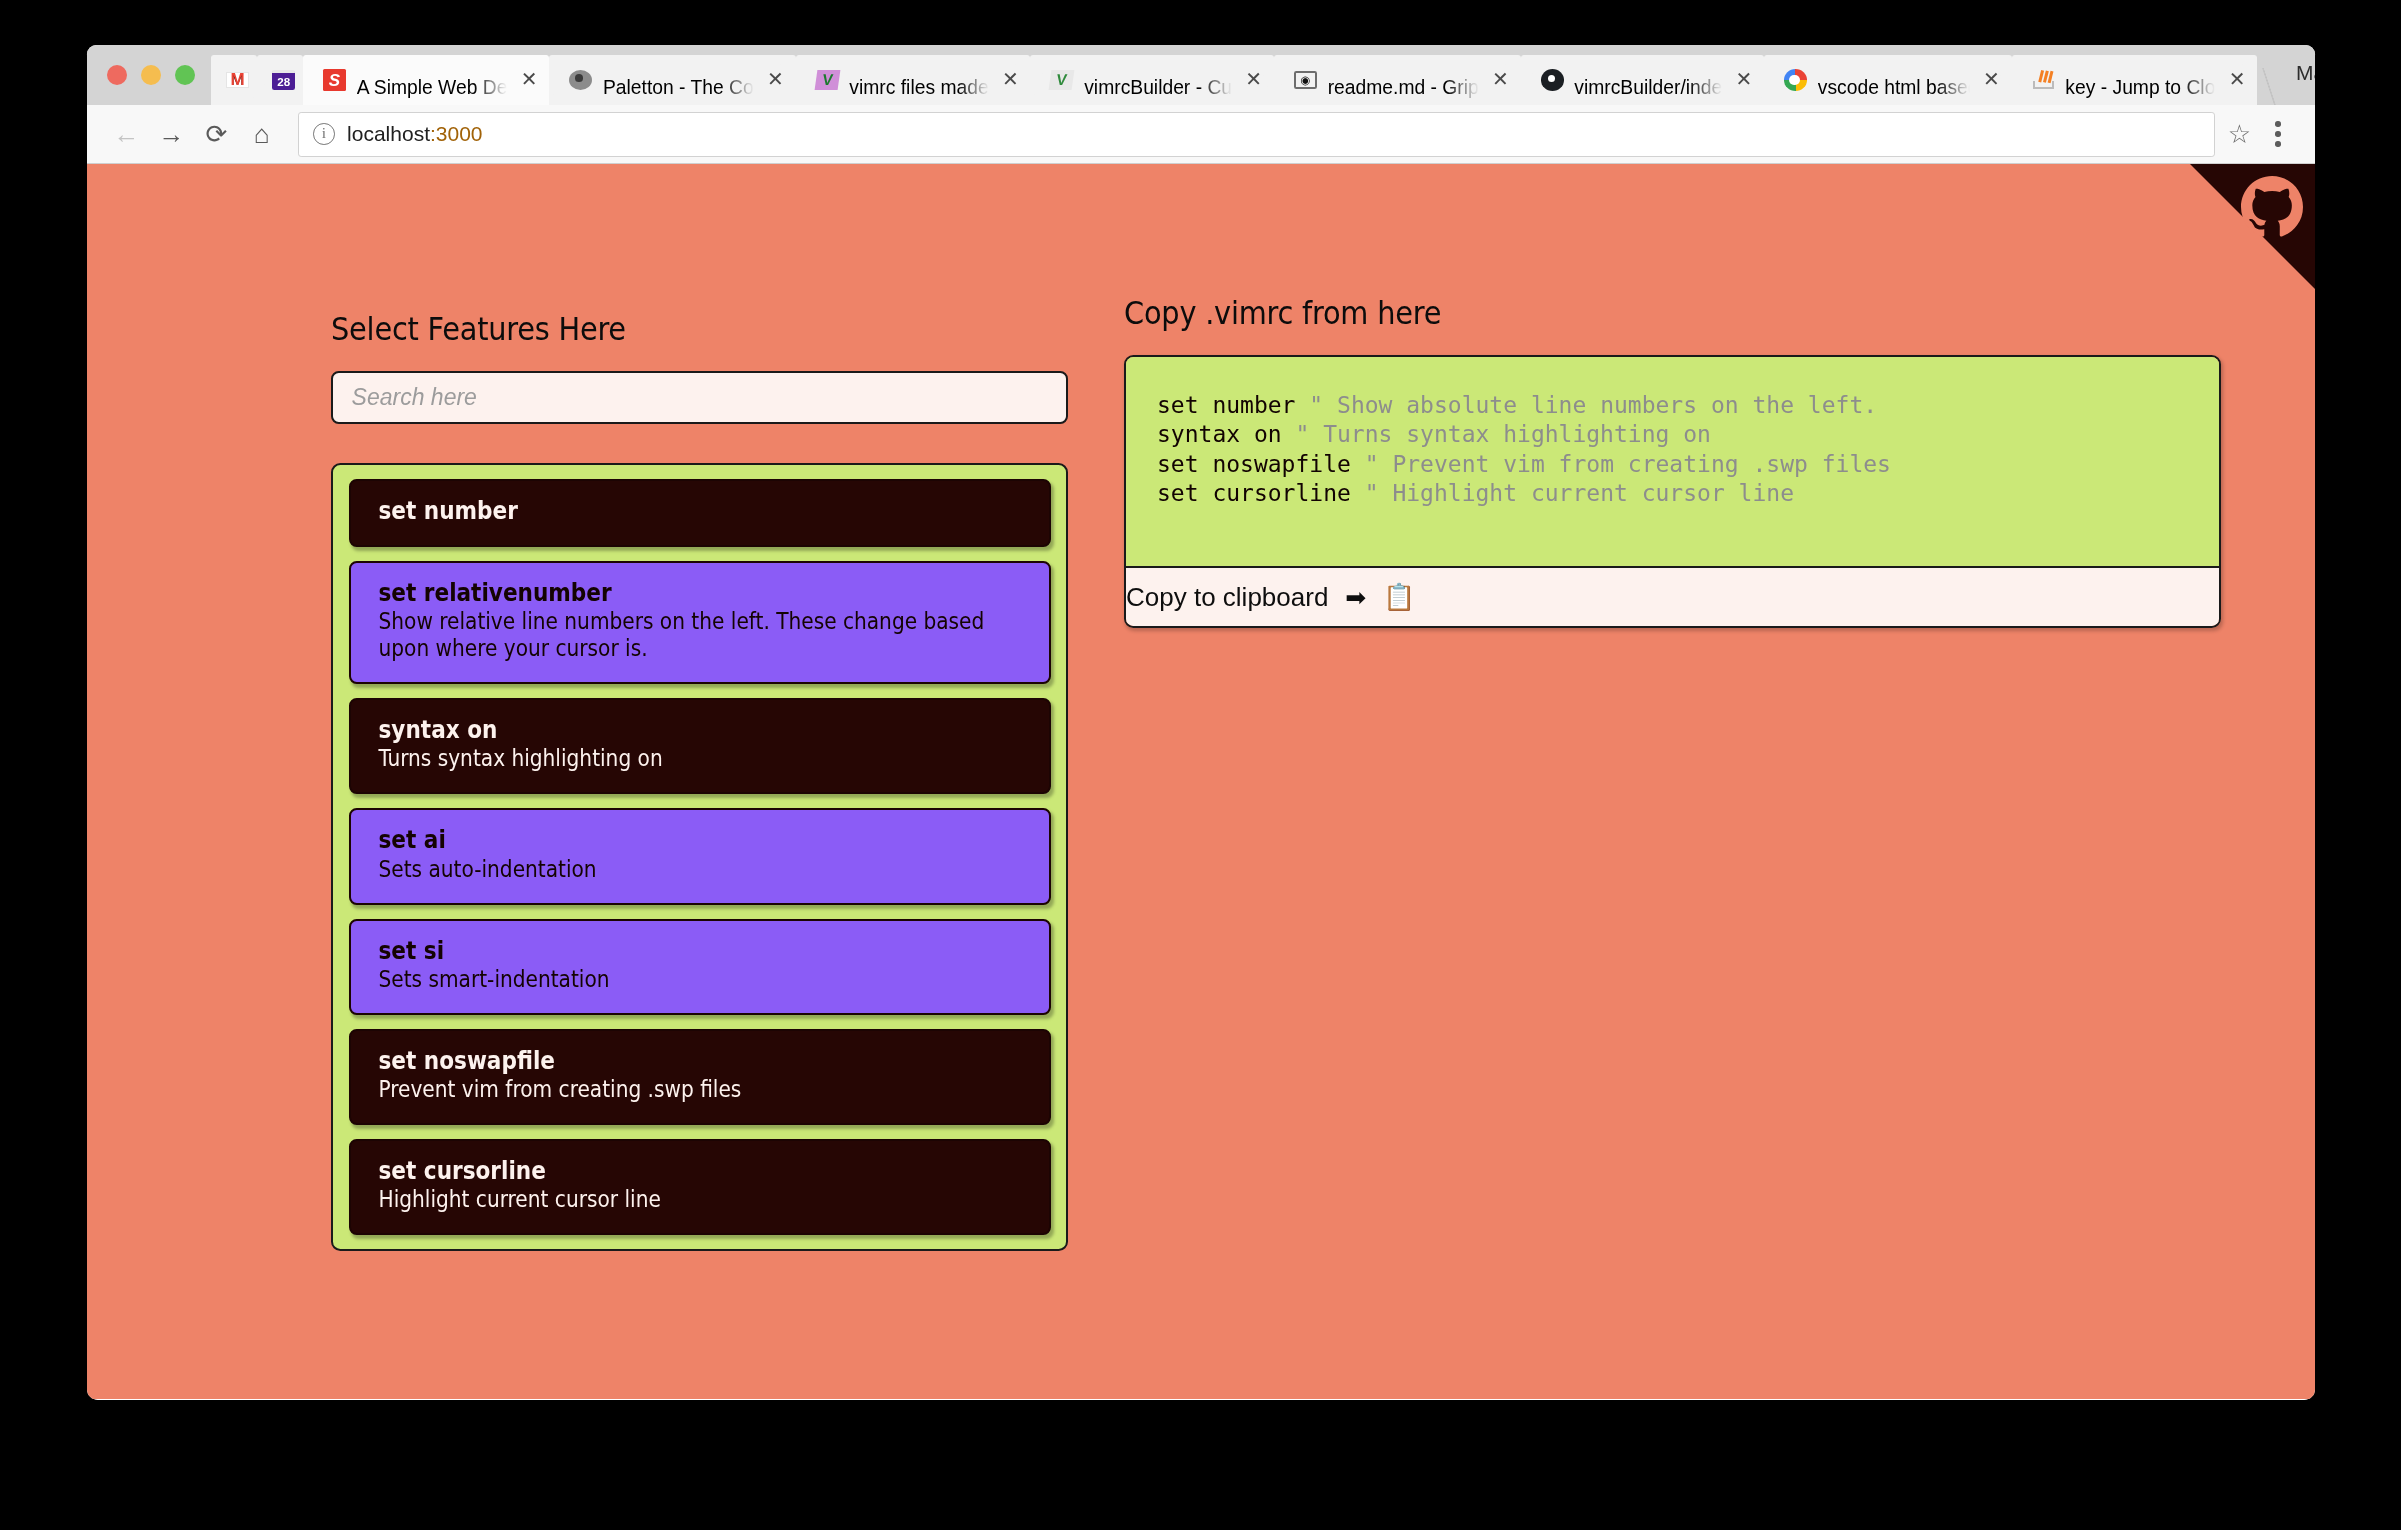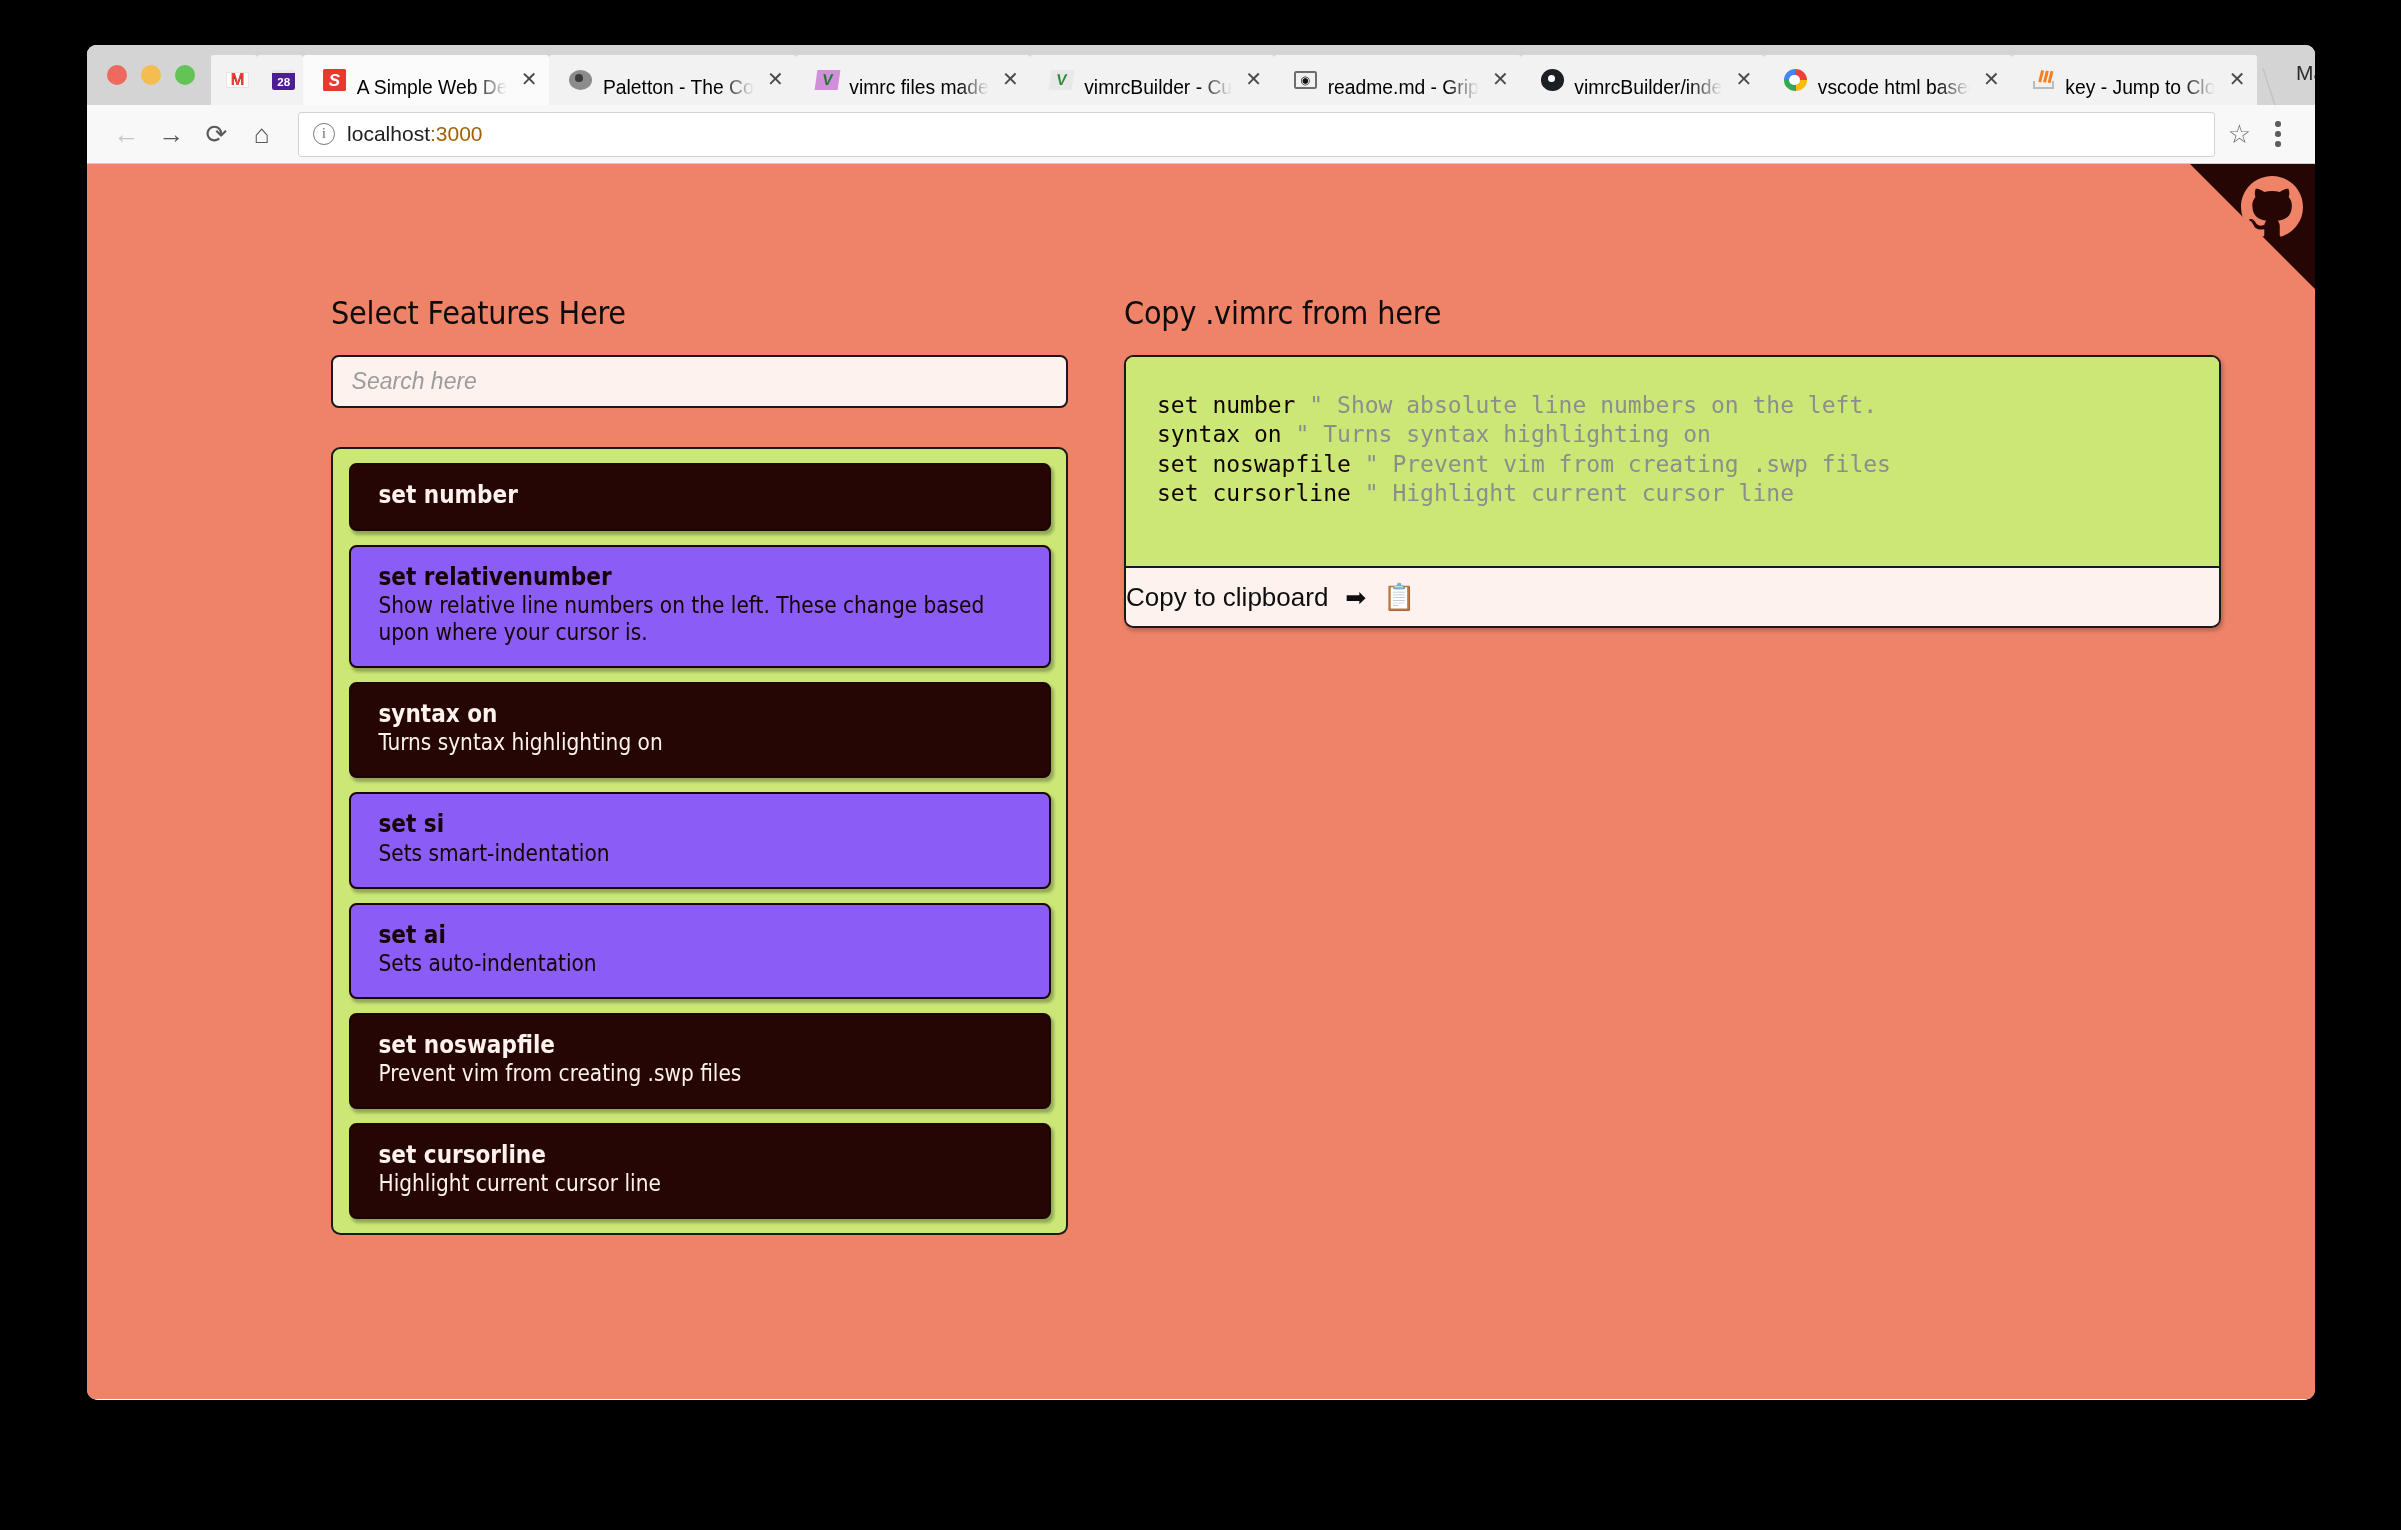--- a/index.html
+++ b/index.html
@@ -201,21 +201,21 @@
     border-top: 125px solid #260604;
     border-left: 125px solid transparent;
   }
   .gh-corner svg { position: absolute; top: 12.4px; right: 12.4px; }
 
   .content {
     display: flex;
     padding: 130px 0 0 244px;
     gap: 50px;
   }
-  .col-left { width: 743px; }
+  .col-left { width: 743px; margin-top: 16px; }
   .col-right { width: 1114px; }
 
   .section-title {
     font-family: "DejaVu Sans Condensed", "Liberation Sans Narrow", "Liberation Sans", sans-serif;
     font-size: 32px;
     color: #0c0c0c;
     letter-spacing: -0.2px;
     margin-bottom: 23px;
   }
 
@@ -402,26 +402,26 @@
             </div>
             <div class="feature-item">
               <div class="feature-name">set relativenumber</div>
               <div class="feature-desc">Show relative line numbers on the left. These change based upon where your cursor is.</div>
             </div>
             <div class="feature-item selected">
               <div class="feature-name">syntax on</div>
               <div class="feature-desc">Turns syntax highlighting on</div>
             </div>
             <div class="feature-item">
+              <div class="feature-name">set ai</div>
+              <div class="feature-desc">Sets auto-indentation</div>
+            </div>
+            <div class="feature-item">
               <div class="feature-name">set si</div>
               <div class="feature-desc">Sets smart-indentation</div>
-            </div>
-            <div class="feature-item">
-              <div class="feature-name">set ai</div>
-              <div class="feature-desc">Sets auto-indentation</div>
             </div>
             <div class="feature-item selected">
               <div class="feature-name">set noswapfile</div>
               <div class="feature-desc">Prevent vim from creating .swp files</div>
             </div>
             <div class="feature-item selected">
               <div class="feature-name">set cursorline</div>
               <div class="feature-desc">Highlight current cursor line</div>
             </div>
           </div>

